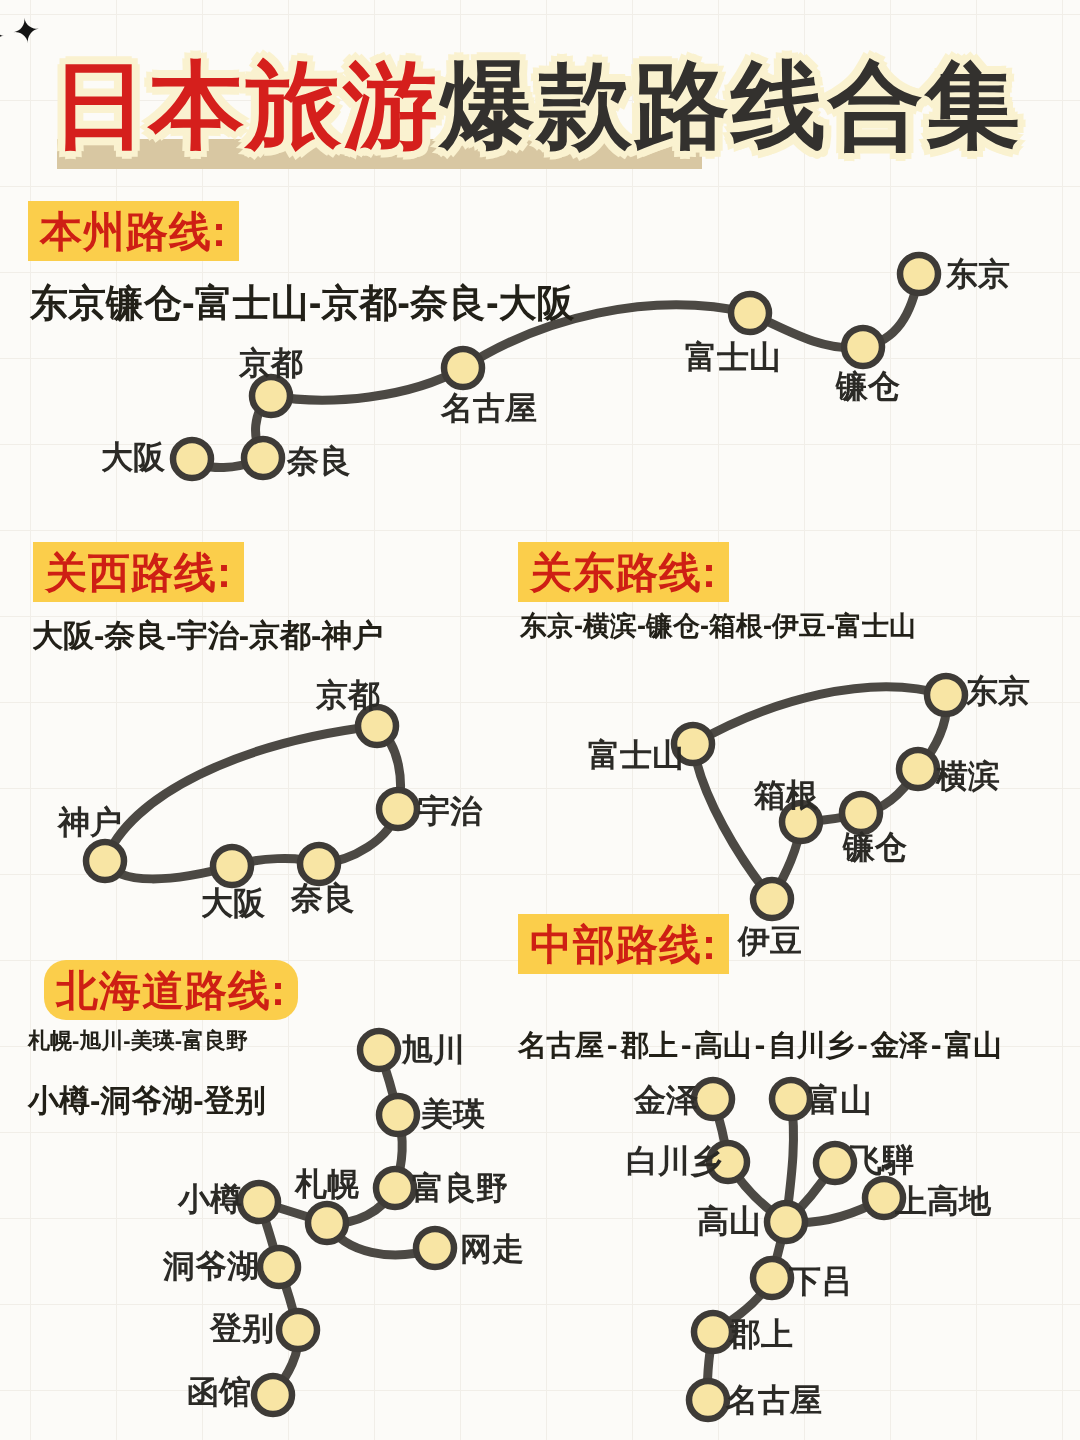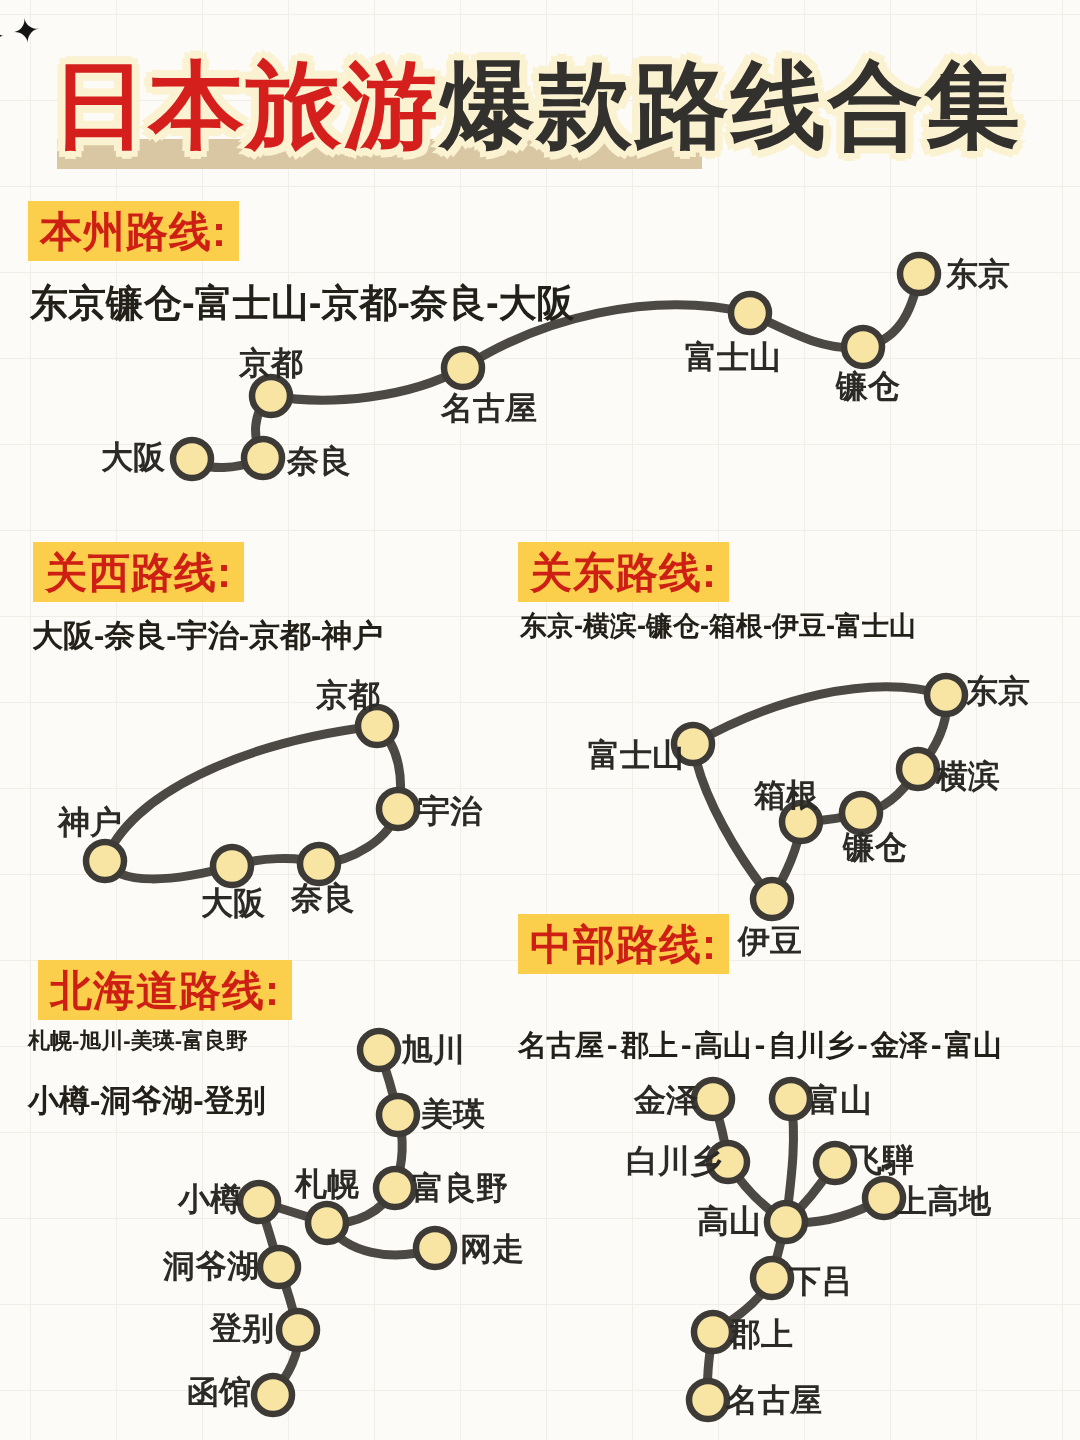--- a/index.html
+++ b/index.html
@@ -55,21 +55,21 @@
   .route{
     font-weight:900;color:var(--ink,#222018);
     white-space:nowrap;letter-spacing:0;
   }
   .sec1-badge{left:28px;top:201px;}
   .sec1-route{left:30px;top:266px;font-size:38px;margin-top:12px;}
   .sec2-badge{left:33px;top:542px;}
   .sec2-route{left:32px;top:608px;font-size:31px;margin-top:7px;}
   .sec3-badge{left:518px;top:542px;}
   .sec3-route{left:520px;top:608px;font-size:27px;text-align:center;}
-  .sec4-badge{left:38px;top:960px;}
+  .sec4-badge{left:44px;top:960px;border-radius:22px;}
   .sec4-route1{left:28px;top:1026px;font-size:22px;}
   .sec4-route2{left:28px;top:1080px;font-size:31px;text-align:right;}
   .sec5-badge{left:518px;top:914px;}
   .sec5-route{left:518px;top:1026px;font-size:29px;letter-spacing:-0.5px;font-family:Liberation Mono, monospace;}
   
   svg.maps{position:absolute;left:0;top:0;width:1080px;height:1440px;}
   .edge{fill:none;stroke:var(--edge,#4C4944);stroke-width:9;stroke-linecap:round;}
   .node{fill:var(--node-fill,#F8E5A4);stroke:var(--node-stroke,#3E3B37);stroke-width:6.5;}
   .nlabel{
     font-size:32px;font-weight:700;fill:var(--label,#2B2A26);

